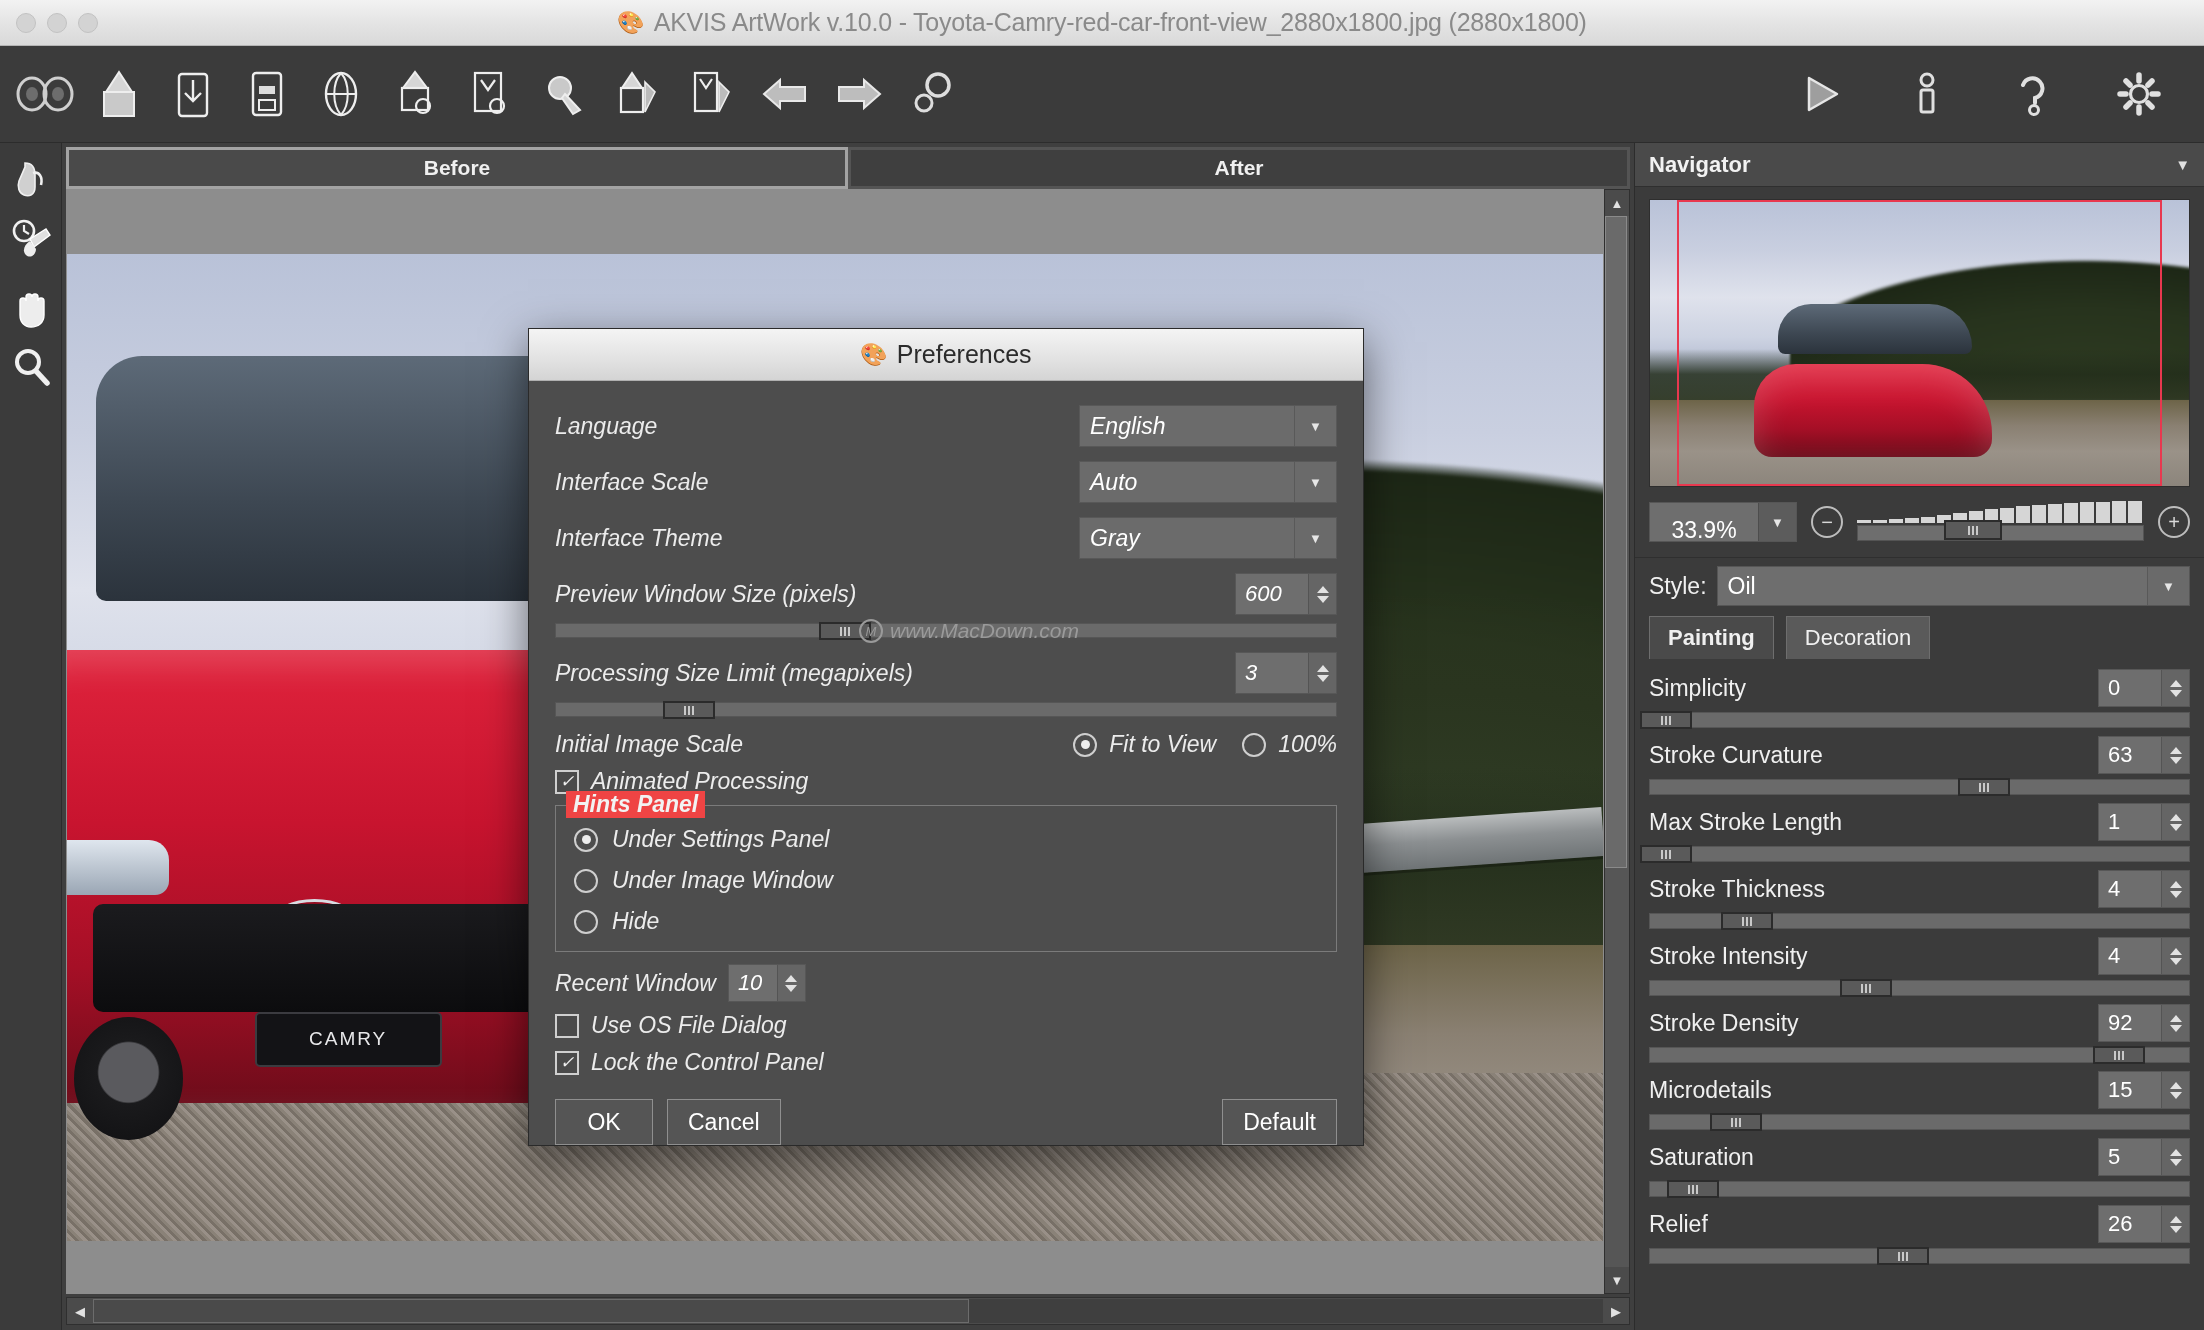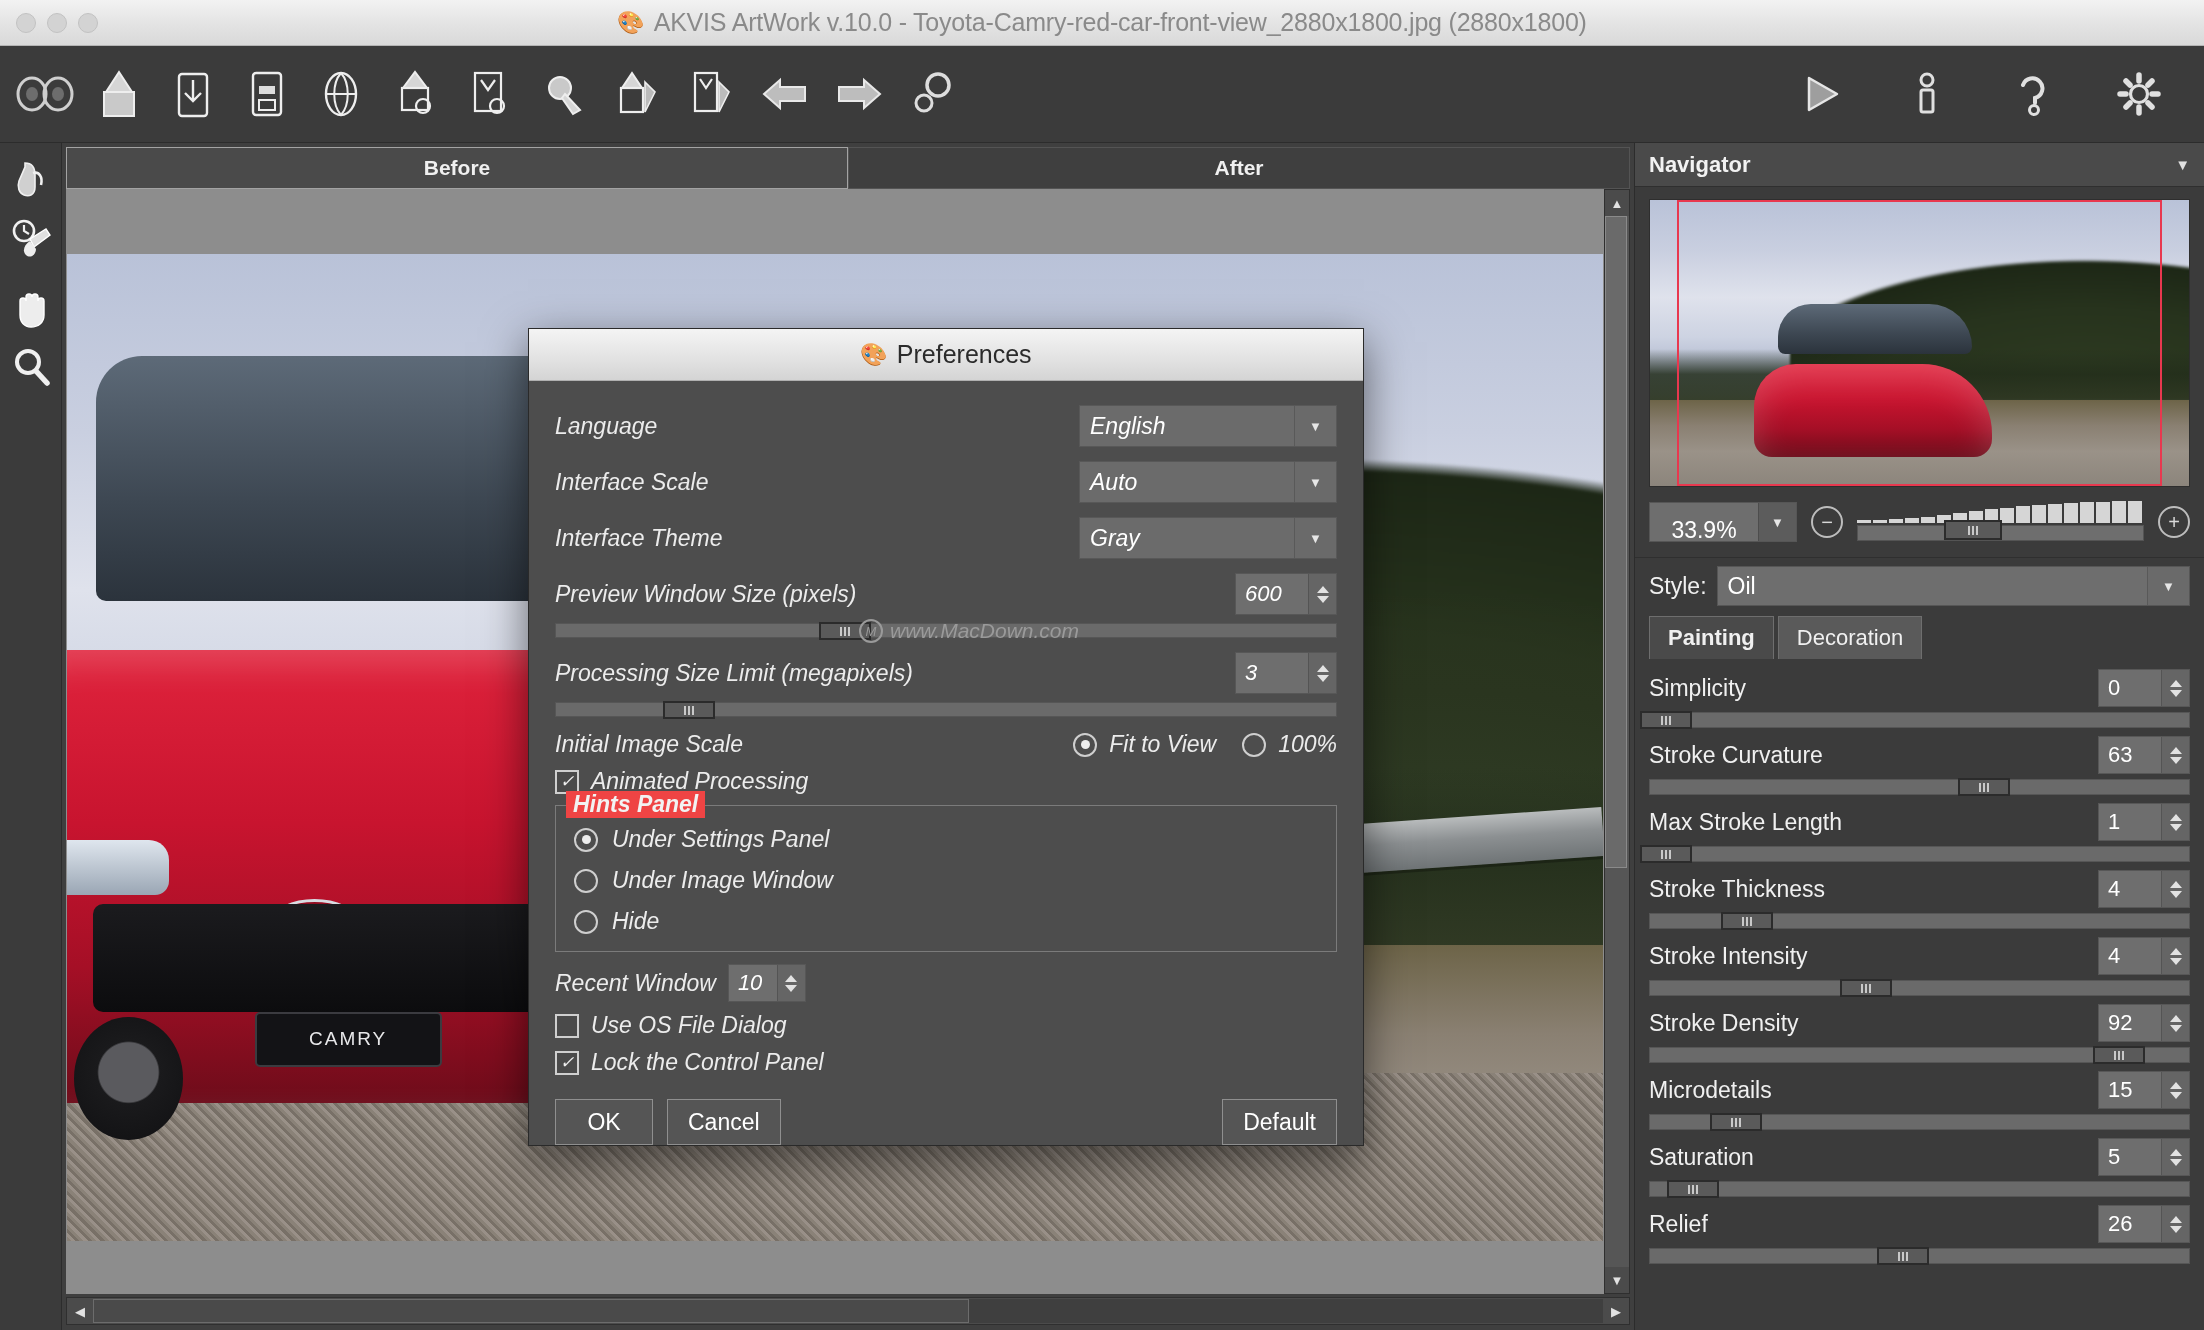--- a/index.html
+++ b/index.html
@@ -71,21 +71,21 @@
   .tool-sep { height: 8px; }
 
   
   .center { flex: 1; display: flex; flex-direction: column; min-width: 0; background: #3f3f3f; }
 
   .tabs { display: flex; height: 46px; flex: none; padding: 4px 4px 0 4px; gap: 0; }
   .tab {
     flex: 1; display: flex; align-items: center; justify-content: center;
     font-size: 21px; color: #f0f0f0; font-weight: bold;
     background: #4a4a4a;
-    border: 1px solid #a3a3a3;
+    border: 3px solid #a3a3a3;
   }
   .tab.inactive { background: #3f3f3f; border-color: #545454; }
 
   .canvas-wrap { flex: 1; display: flex; min-height: 0; padding: 0 4px 0 4px; }
   .canvas-area {
     flex: 1; position: relative; overflow: hidden;
     border: 1px solid #8d8d8d; background: #8d8d8d;
     min-width: 0;
   }
   
@@ -256,21 +256,21 @@
     flex: 1; height: 40px; background: #6e6e6e; border: 1px solid #565656;
     display: flex; align-items: center; position: relative;
   }
   .combo-val { padding-left: 10px; font-size: 23px; color: #fff; }
   .combo-caret {
     position: absolute; right: 0; top: 0; bottom: 0; width: 42px;
     display: flex; align-items: center; justify-content: center;
     color: #e6e6e6; font-size: 13px; background: #6a6a6a; border-left: 1px solid #595959;
   }
 
-  .tabs2 { display: flex; padding: 0 14px; gap: 4px; }
+  .tabs2 { display: flex; padding: 0 14px; gap: 12px; }
   .tab2 {
     padding: 8px 18px; font-size: 22px; color: #f0f0f0;
     background: #5a5a5a; border: 1px solid #6e6e6e; border-bottom: none;
   }
   .tab2.active { background: #4a4a4a; font-weight: bold; }
 
   .params { flex: 1; padding: 10px 14px 0 14px; overflow: hidden; }
   .param { margin-bottom: 8px; }
   .param-top { display: flex; align-items: center; gap: 8px; }
   .param-name { font-size: 23px; color: #f0f0f0; flex: 1; }

